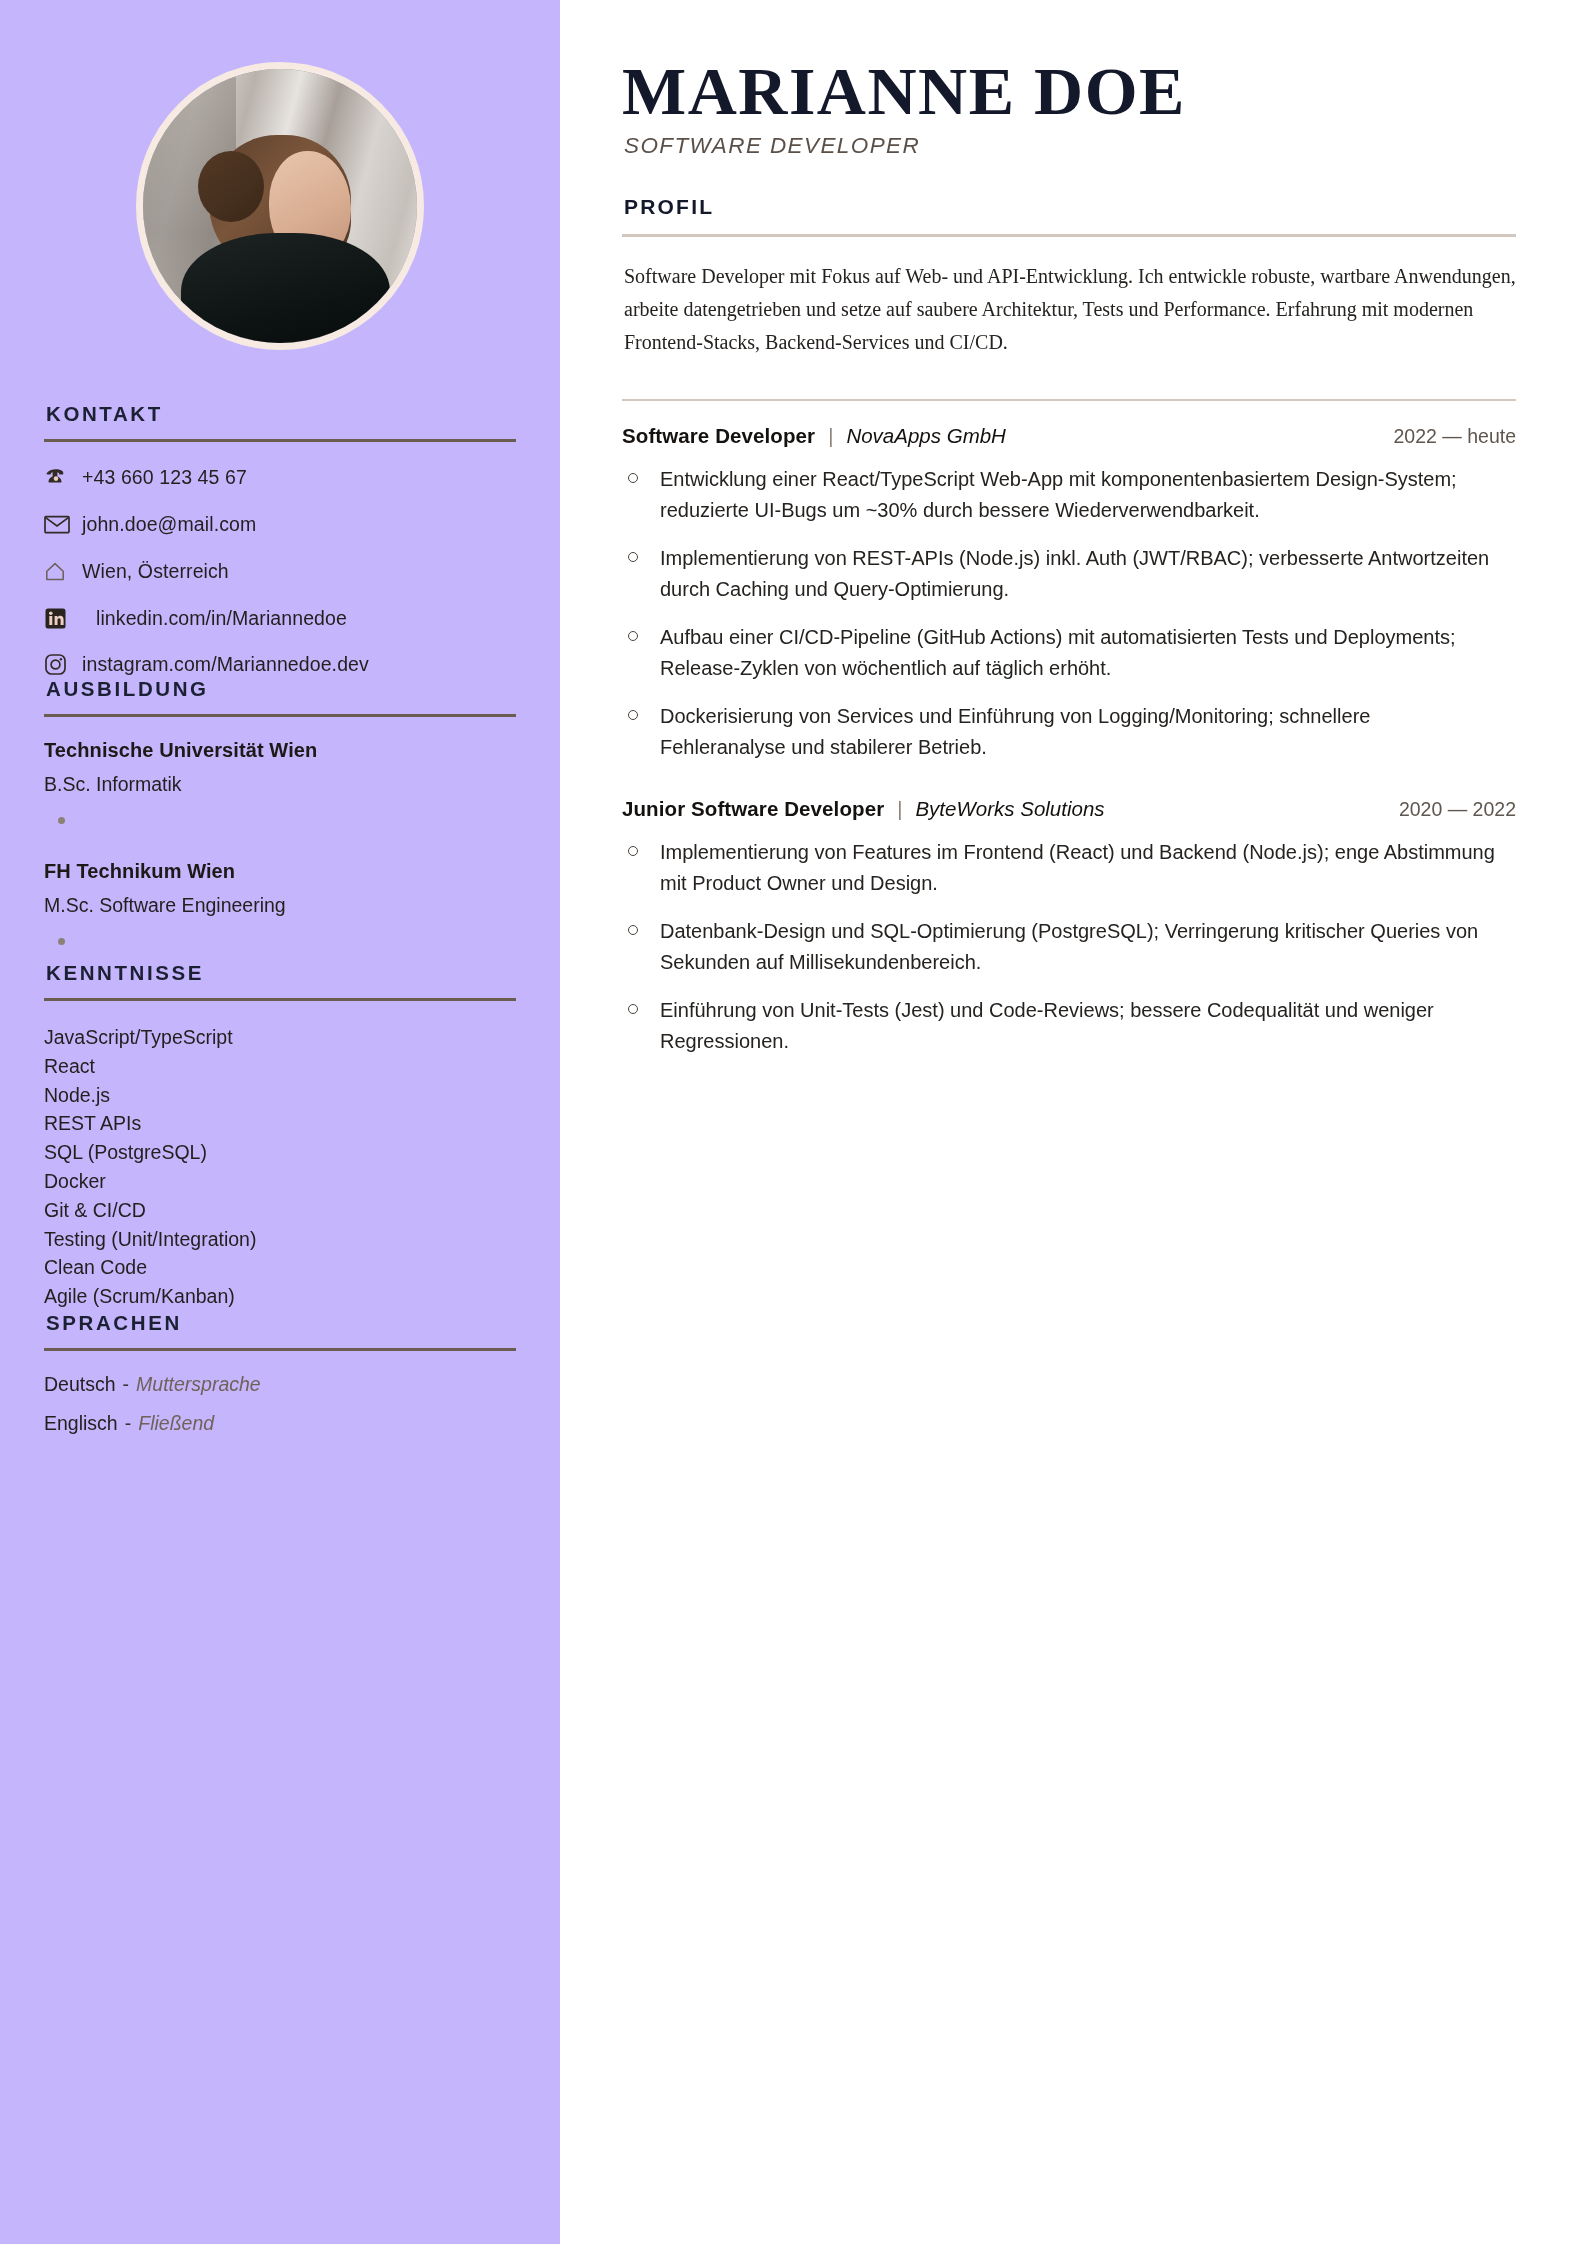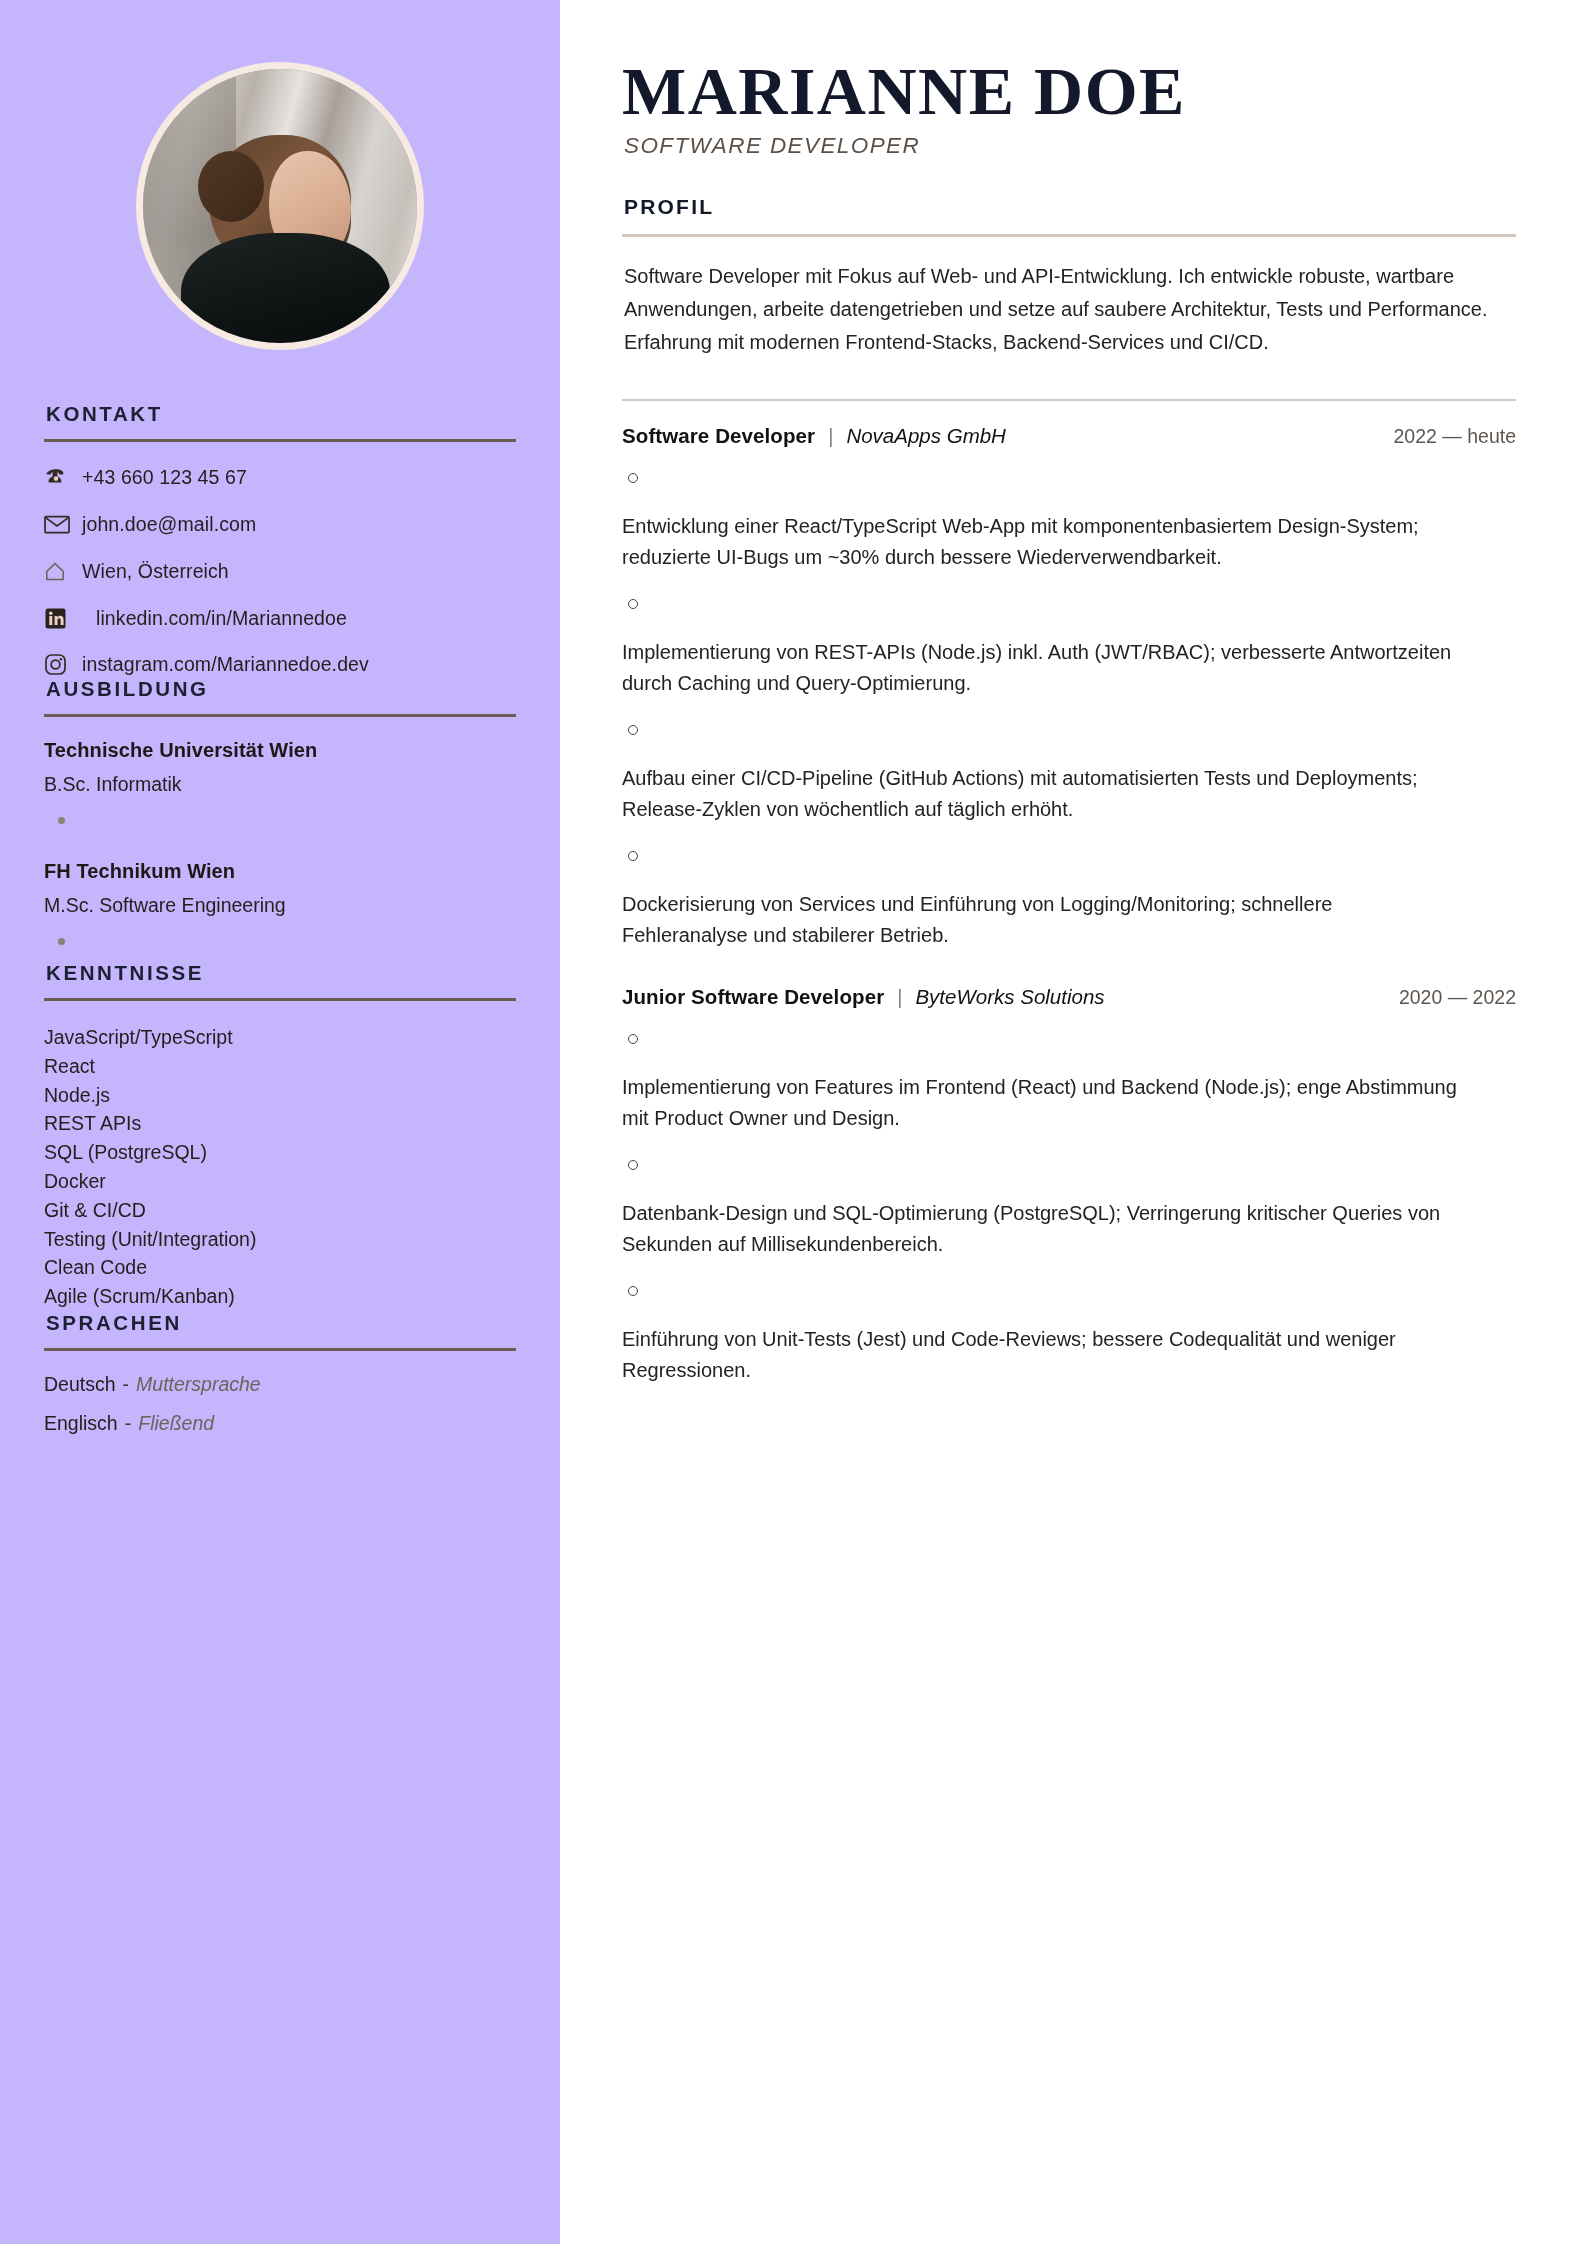--- a/index.html
+++ b/index.html
@@ -217,20 +217,21 @@
     background: #D2C8C0;
     width: 100%;
     margin-bottom: 23px;
   }
 
   .profile-text {
     font-size: 20px;
     line-height: 33px;
     color: #25221f;
     margin: 0 0 40px 2px;
+    font-family: Liberation Serif, serif;
   }
 
   .job { margin-bottom: 4px; }
   .job-header {
     display: flex;
     align-items: baseline;
     justify-content: space-between;
     margin-bottom: 16px;
   }
   .job-left {
@@ -257,21 +258,20 @@
   .job-dates {
     font-size: 19.5px;
     color: #5f564f;
     white-space: nowrap;
   }
 
   .bullets { margin: 0 0 34px 0; padding: 0; list-style: none; }
   .bullet {
     display: flex;
     margin-bottom: 17px;
-    flex-direction: column;
   }
   .bullet-mark {
     flex: 0 0 38px;
     padding-top: 9px;
   }
   .bullet-circle {
     display: block;
     width: 10px; height: 10px;
     border: 1.6px solid #4a433d;
     border-radius: 50%;

